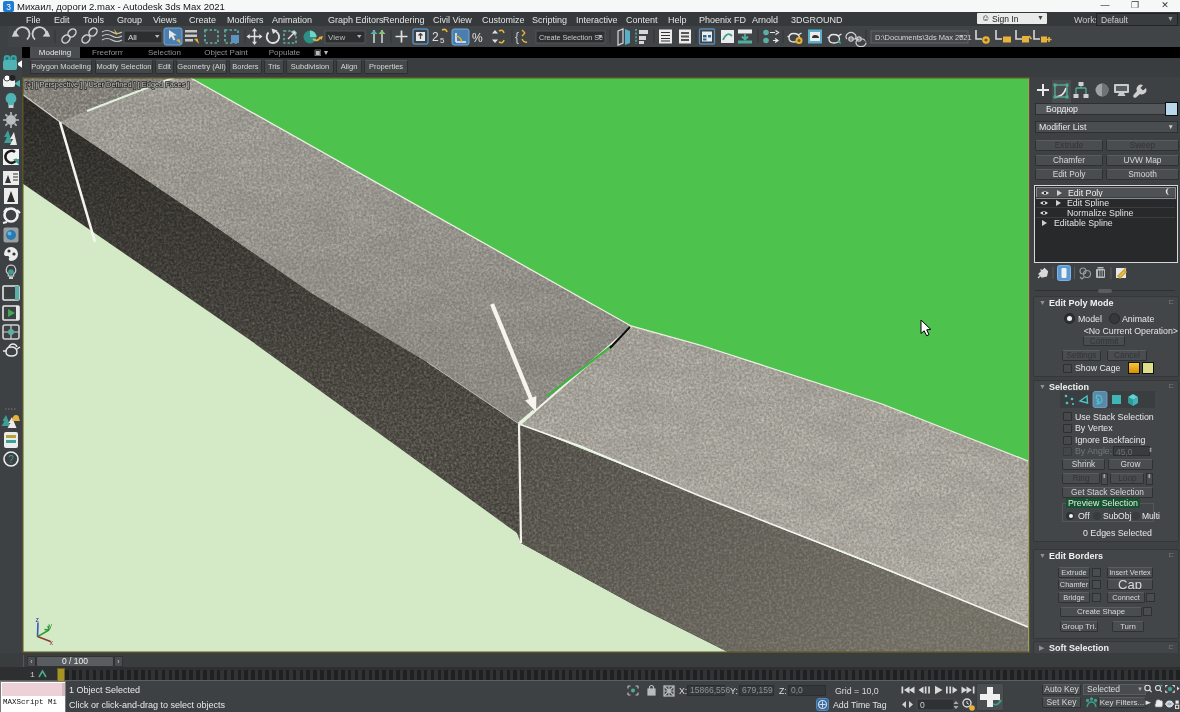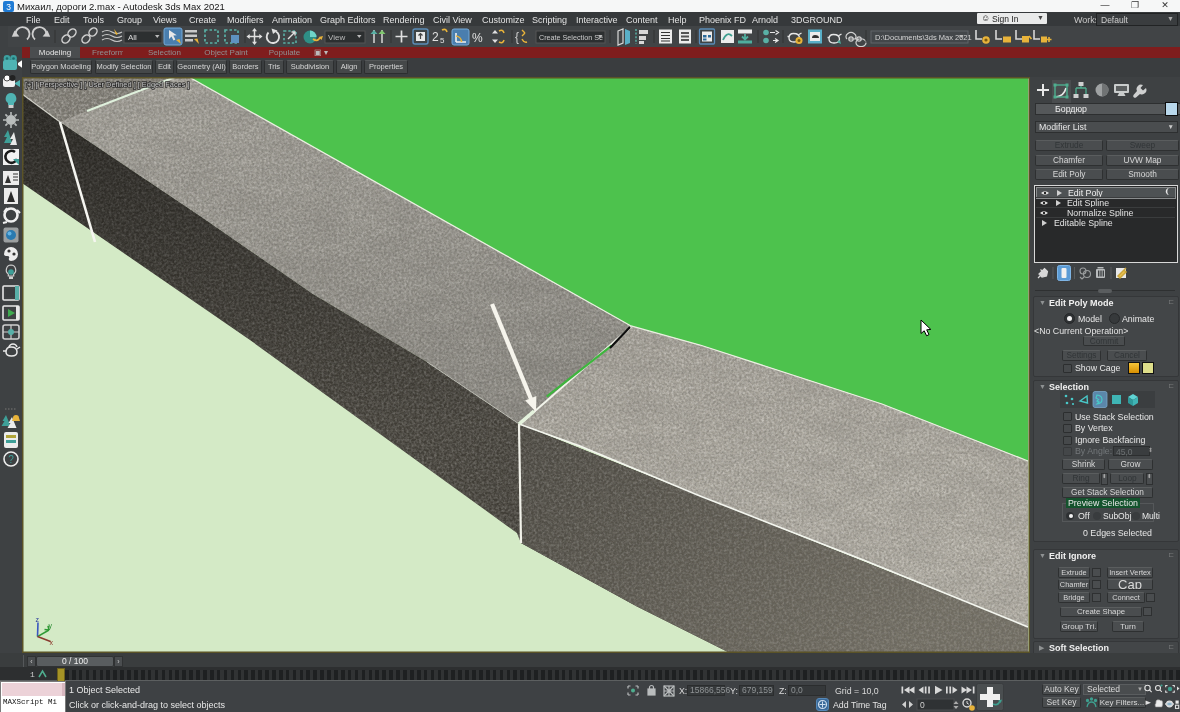--- a/index.html
+++ b/index.html
@@ -4,21 +4,21 @@
   html,body{margin:0;padding:0;}
   body{width:1180px;height:712px;overflow:hidden;position:relative;
        font-family:"Liberation Sans",sans-serif;background:#3e4143;}
   .abs{position:absolute;}
   
   #titlebar{left:0;top:0;width:1180px;height:12px;background:#f6f7f7;color:#111;
     font-size:9px;}
   #menubar{left:0;top:12px;width:1180px;height:14px;background:#36393b;color:#e2e2e2;font-size:9px;}
   .menuitem{position:absolute;top:3px;white-space:nowrap;padding-left:20px;}
   #toolbar{left:8px;top:26px;width:1180px;height:21px;background:#414446;}
-  #ribbontabs{left:0;top:47px;width:1180px;height:11px;background:#7f1d1d;}
+  #ribbontabs{left:0;top:47px;width:1180px;height:11px;background:#000000;}
   #ribbonrow{left:0;top:58px;width:1180px;height:19px;background:#3a3d3f;}
   .rtab{position:absolute;top:0;height:11px;line-height:11px;color:#8f9193;font-size:8px;text-align:center;white-space:nowrap;overflow:hidden;}
   .rbtn{position:absolute;top:1.5px;height:12px;line-height:12px;background:#454849;
      border:1px solid #2c2e2f;border-top-color:#555859;border-radius:2px;color:#d6d6d6;font-size:7.5px;text-align:center;white-space:nowrap;overflow:hidden;}
   
   #leftstrip{left:0;top:47px;width:22px;height:606px;background:#3e4143;}
   
   #viewport{left:22px;top:77px;width:1008px;height:576px;background:#d4eac6;}
   
   #panel{left:1030px;top:77px;width:150px;height:590px;background:#3e4143;color:#dcdcdc;font-size:9px;}
@@ -46,21 +46,21 @@
 </div>
 <div class="abs" id="menubar">
   <div class="menuitem" style="left:6px">File</div>
   <div class="menuitem" style="left:34px">Edit</div>
   <div class="menuitem" style="left:63px">Tools</div>
   <div class="menuitem" style="left:97px">Group</div>
   <div class="menuitem" style="left:133px">Views</div>
   <div class="menuitem" style="left:169px">Create</div>
   <div class="menuitem" style="left:207px">Modifiers</div>
   <div class="menuitem" style="left:252px">Animation</div>
-  <div class="menuitem" style="left:300px">Graph Editors</div>
+  <div class="menuitem" style="left:308px">Graph Editors</div>
   <div class="menuitem" style="left:363px">Rendering</div>
   <div class="menuitem" style="left:413px">Civil View</div>
   <div class="menuitem" style="left:462px">Customize</div>
   <div class="menuitem" style="left:512px">Scripting</div>
   <div class="menuitem" style="left:556px">Interactive</div>
   <div class="menuitem" style="left:606px">Content</div>
   <div class="menuitem" style="left:648px">Help</div>
   <div class="menuitem" style="left:679px">Phoenix FD</div>
   <div class="menuitem" style="left:732px">Arnold</div>
   <div class="menuitem" style="left:771px">3DGROUND</div>
@@ -450,21 +450,21 @@
         <rect x="43.5" y="17" width="5" height="4" fill="#cfd0d0" stroke="none"></rect>
         <rect x="53.5" y="17" width="5" height="4" fill="#cfd0d0" stroke="none"></rect>
       </g>
     <circle cx="72" cy="13" r="6.5" fill="#9fa2a3"></circle>
       <path d="M72 6.5 a6.5 6.5 0 0 1 0 13" fill="#707374"></path>
     <rect x="84" y="7" width="15" height="9" rx="1" fill="#c9cccc"></rect>
       <rect x="86" y="9" width="11" height="5" fill="#5b5e5f"></rect>
       <path d="M89 16 l5 0 l1.5 3 l-8 0 z" fill="#c9cccc"></path>
     <path d="M113 8 a4.5 4.5 0 0 0 -6 6 l-3.5 4 a1.8 1.8 0 0 0 2.5 2.5 l4 -3.5 a4.5 4.5 0 0 0 6 -6 l-3 2.5 l-2.5 -2.5 z" fill="#cfd0d0"></path>
   </svg>
-  <div class="abs" style="left:5px;top:26px;width:125px;height:10px;background:#55585a;border:1px solid #2d2f30;color:#efefef;font-size:8.8px;padding-left:19px">Бордюр</div>
+  <div class="abs" style="left:5px;top:26px;width:125px;height:10px;background:#55585a;border:1px solid #2d2f30;color:#efefef;font-size:8.8px;padding-left:10px">Бордюр</div>
   <div class="abs" style="left:135px;top:25px;width:11px;height:12px;background:#b9d8ec;border:1px solid #0d0d0d"></div>
   <div class="abs" style="left:5px;top:44px;width:138px;height:10px;background:#4a4d4f;border:1px solid #2d2f30;color:#e8e8e8;font-size:8.8px;padding-left:3px">Modifier List<span style="position:absolute;right:3px;top:1px;font-size:6.5px;color:#ccc">▼</span></div>
   <div class="pbtn dis" style="left:5px;top:63px;width:66px;height:9px;line-height:9px">Extrude</div>
   <div class="pbtn dis" style="left:76px;top:63px;width:71px;height:9px;line-height:9px">Sweep</div>
   <div class="pbtn" style="left:5px;top:77.5px;width:66px;height:9px;line-height:9px">Chamfer</div>
   <div class="pbtn" style="left:76px;top:77.5px;width:71px;height:9px;line-height:9px">UVW Map</div>
   <div class="pbtn" style="left:5px;top:92px;width:66px;height:9px;line-height:9px">Edit Poly</div>
   <div class="pbtn" style="left:76px;top:92px;width:71px;height:9px;line-height:9px">Smooth</div>
   <div class="abs" style="left:4px;top:108px;width:142px;height:76px;background:#28292a;border:1px solid #d8d8d8">
     <div class="abs" style="left:1px;top:1px;width:138px;height:9.5px;background:#4e5254;border:1px solid #8a8d8e;color:#f0f0f0">
@@ -528,21 +528,21 @@
 
   <div class="abs" style="left:3px;top:219px;width:144px;height:79px;background:#434648;border:1px solid #353739;border-radius:2px">
     <div class="abs" style="left:5px;top:2px;color:#8f9293;font-size:7px">▼</div>
     <div class="abs" style="left:15px;top:1px;font-weight:bold;color:#f0f0f0;font-size:9px">Edit Poly Mode</div>
     <div class="abs" style="right:4px;top:1px;color:#77797a;font-size:7px">⊏</div>
     <div class="abs" style="left:30px;top:16px;width:9px;height:9px;border-radius:50%;background:#2e3133;border:1px solid #26282a"></div>
     <div class="abs" style="left:33px;top:19px;width:5px;height:5px;border-radius:50%;background:#f2f2f2"></div>
     <div class="abs" style="left:44px;top:16.5px;font-size:8.8px;color:#e8e8e8">Model</div>
     <div class="abs" style="left:75px;top:16px;width:9px;height:9px;border-radius:50%;background:#36393b;border:1px solid #26282a"></div>
     <div class="abs" style="left:88px;top:16.5px;font-size:8.8px;color:#e8e8e8">Animate</div>
-    <div class="abs" style="left:0;top:28.5px;width:144px;text-align:left;font-size:8.8px;color:#e4e4e4">&lt;No Current Operation&gt;</div>
+    <div class="abs" style="left:0;top:28.5px;width:144px;text-align:right;font-size:8.8px;color:#e4e4e4">&lt;No Current Operation&gt;</div>
     <div class="pbtn dis" style="left:49px;top:38.5px;width:40px;height:8.5px;line-height:8.5px">Commit</div>
     <div class="pbtn dis" style="left:28px;top:53px;width:37px;height:9px;line-height:9px">Settings</div>
     <div class="pbtn dis" style="left:73px;top:53px;width:38px;height:9px;line-height:9px">Cancel</div>
     <div class="chk" style="left:29px;top:66.5px"></div>
     <div class="abs" style="left:41px;top:66px;font-size:8.8px;color:#e8e8e8">Show Cage</div>
     <div class="abs" style="left:94px;top:65px;width:10px;height:10px;background:linear-gradient(#f5c53a,#d88f00);border:1px solid #111"></div>
     <div class="abs" style="left:108px;top:65px;width:10px;height:10px;background:#dede8a;border:1px solid #111"></div>
   </div>
 
   <div class="abs" style="left:3px;top:303px;width:144px;height:160px;background:#434648;border:1px solid #353739;border-radius:2px">
@@ -591,21 +591,21 @@
     <div class="abs" style="left:44px;top:130px;font-size:8.8px;color:#e8e8e8">Off</div>
     <div class="abs" style="left:59px;top:130.5px;width:8px;height:8px;border-radius:50%;background:#393c3e"></div>
     <div class="abs" style="left:69px;top:130px;font-size:8.5px;color:#e8e8e8">SubObj</div>
     <div class="abs" style="left:98px;top:130.5px;width:8px;height:8px;border-radius:50%;background:#393c3e"></div>
     <div class="abs" style="left:108px;top:130px;font-size:8.5px;color:#e8e8e8">Multi</div>
     <div class="abs" style="left:0px;top:146.5px;width:118px;text-align:right;font-size:8.8px;color:#e8e8e8">0 Edges Selected</div>
   </div>
 
   <div class="abs" style="left:3px;top:472px;width:144px;height:88px;background:#434648;border:1px solid #353739;border-radius:2px">
     <div class="abs" style="left:5px;top:2px;color:#8f9293;font-size:7px">▼</div>
-    <div class="abs" style="left:15px;top:1px;font-weight:bold;color:#f0f0f0;font-size:9px">Edit Ignore</div>
+    <div class="abs" style="left:15px;top:1px;font-weight:bold;color:#f0f0f0;font-size:9px">Edit Borders</div>
     <div class="abs" style="right:4px;top:1px;color:#77797a;font-size:7px">⊏</div>
     <div class="pbtn" style="left:24px;top:16.6px;width:30px;height:9px;line-height:9px;font-size:7.4px">Extrude</div>
     <div class="abs" style="left:58px;top:17.6px;width:7px;height:7px;background:#4a4d4f;border:1px solid #2e3031"></div>
     <div class="pbtn" style="left:73px;top:16.6px;width:44px;height:9px;line-height:9px;font-size:7.4px">Insert Vertex</div>
     <div class="pbtn" style="left:24px;top:29.3px;width:30px;height:9px;line-height:9px;font-size:7.4px">Chamfer</div>
     <div class="abs" style="left:58px;top:30.3px;width:7px;height:7px;background:#4a4d4f;border:1px solid #2e3031"></div>
     <div class="pbtn" style="left:73px;top:29.3px;width:44px;height:9px;line-height:9px;font-size:13px">Cap</div>
     <div class="pbtn" style="left:24px;top:41.9px;width:30px;height:9px;line-height:9px;font-size:7.4px">Bridge</div>
     <div class="abs" style="left:58px;top:42.9px;width:7px;height:7px;background:#4a4d4f;border:1px solid #2e3031"></div>
     <div class="pbtn" style="left:73px;top:41.9px;width:36px;height:9px;line-height:9px;font-size:7.4px">Connect</div>

